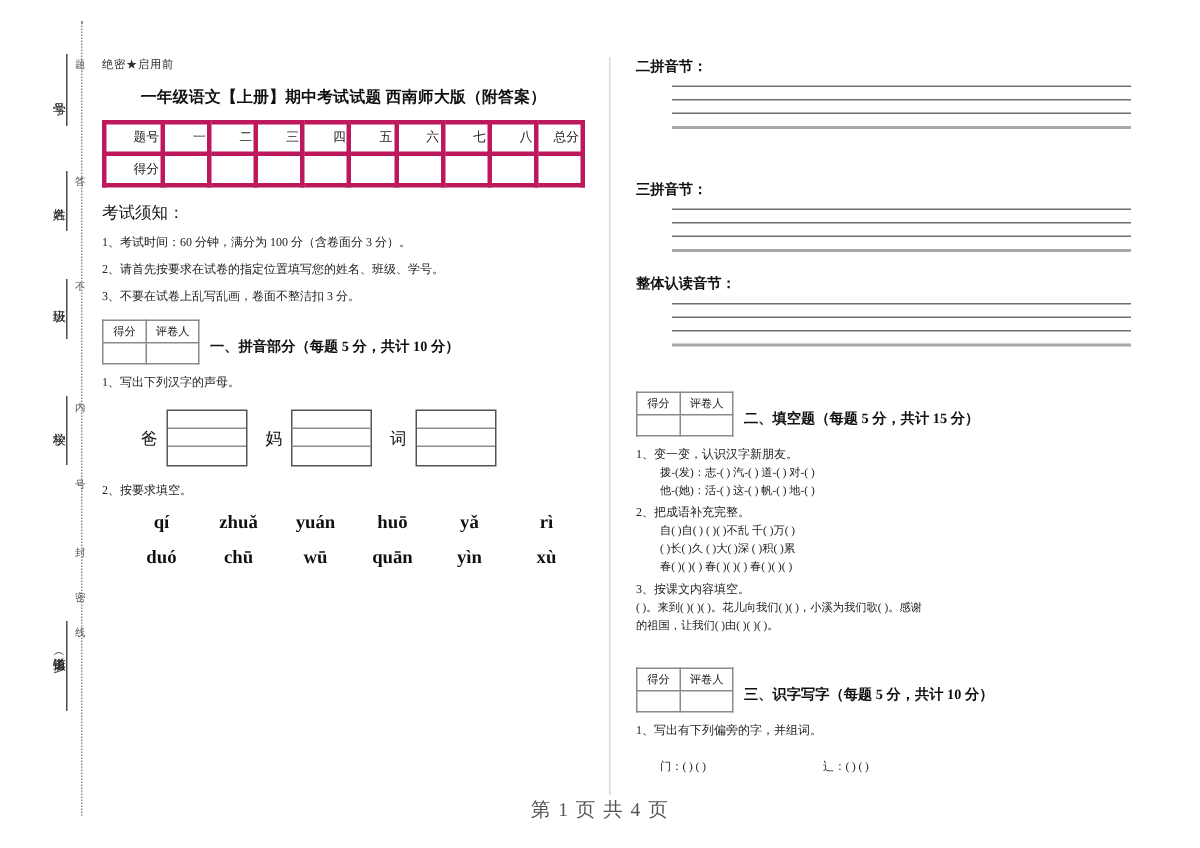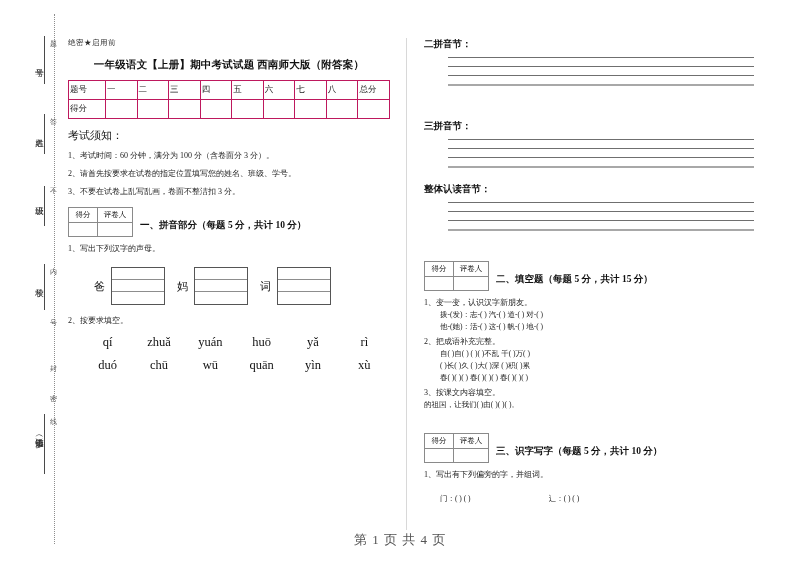--- a/index.html
+++ b/index.html
@@ -98,23 +98,23 @@
     color: #111;
   }
 
   
   table.score-table {
     border-collapse: collapse;
     width: 100%;
     table-layout: fixed;
   }
   table.score-table td {
-    border: 1px solid #be185d;
+    border: 3px solid #be185d;
     height: 16px;
-    text-align: left;
+    text-align: right;
     vertical-align: middle;
     font-size: 8.5px;
     color: #222;
   }
   table.score-table td.lbl { width: 34px; }
 
   .notice-title {
     font-size: 11px;
     font-weight: normal;
     margin: 9px 0 7px 0;
@@ -200,20 +200,21 @@
   .tzg-box::after  { top: 23px; }
 
   
   .pinyin-row {
     display: flex;
     justify-content: flex-start;
     margin: 8px 0 0 14px;
     font-family: "Liberation Serif", "DejaVu Serif", serif;
     font-size: 12.5px;
     color: #111;
+    font-weight: bold;
   }
   .pinyin-row span {
     width: 52px;
     text-align: center;
     display: inline-block;
   }
 
   
   .rc-label {
     font-size: 9.5px;
@@ -421,20 +422,21 @@
     <div class="q-line">1、变一变，认识汉字新朋友。</div>
     <div class="q-sub">拨-(发)：志-(  )  汽-(  )  道-(  )  对-(  )</div>
     <div class="q-sub">他-(她)：活-(  )  这-(  )  帆-(  )  地-(  )</div>
 
     <div class="q-line" style="margin-top:3px;">2、把成语补充完整。</div>
     <div class="q-sub">自(  )自(  )      (  )(  )不乱      千(  )万(  )</div>
     <div class="q-sub">(  )长(  )久      (  )大(  )深      (  )积(  )累</div>
     <div class="q-sub">春(  )(  )(  )    春(  )(  )(  )    春(  )(  )(  )</div>
 
     <div class="q-line" style="margin-top:3px;">3、按课文内容填空。</div>
+    <div class="q-sub" style="margin-left:0;">(  )。来到(  )(  )(  )。花儿向我们(  )(  )，小溪为我们歌(  )。感谢</div>
     <div class="q-sub" style="margin-left:0;">的祖国，让我们(  )由(  )(  )(  )。</div>
 
     <div class="spacer-md"></div>
 
     <div class="sec-block">
       <table class="grader">
         <tbody>
             <tr>
           <td class="g1">得分</td>
           <td class="g2">评卷人</td>

